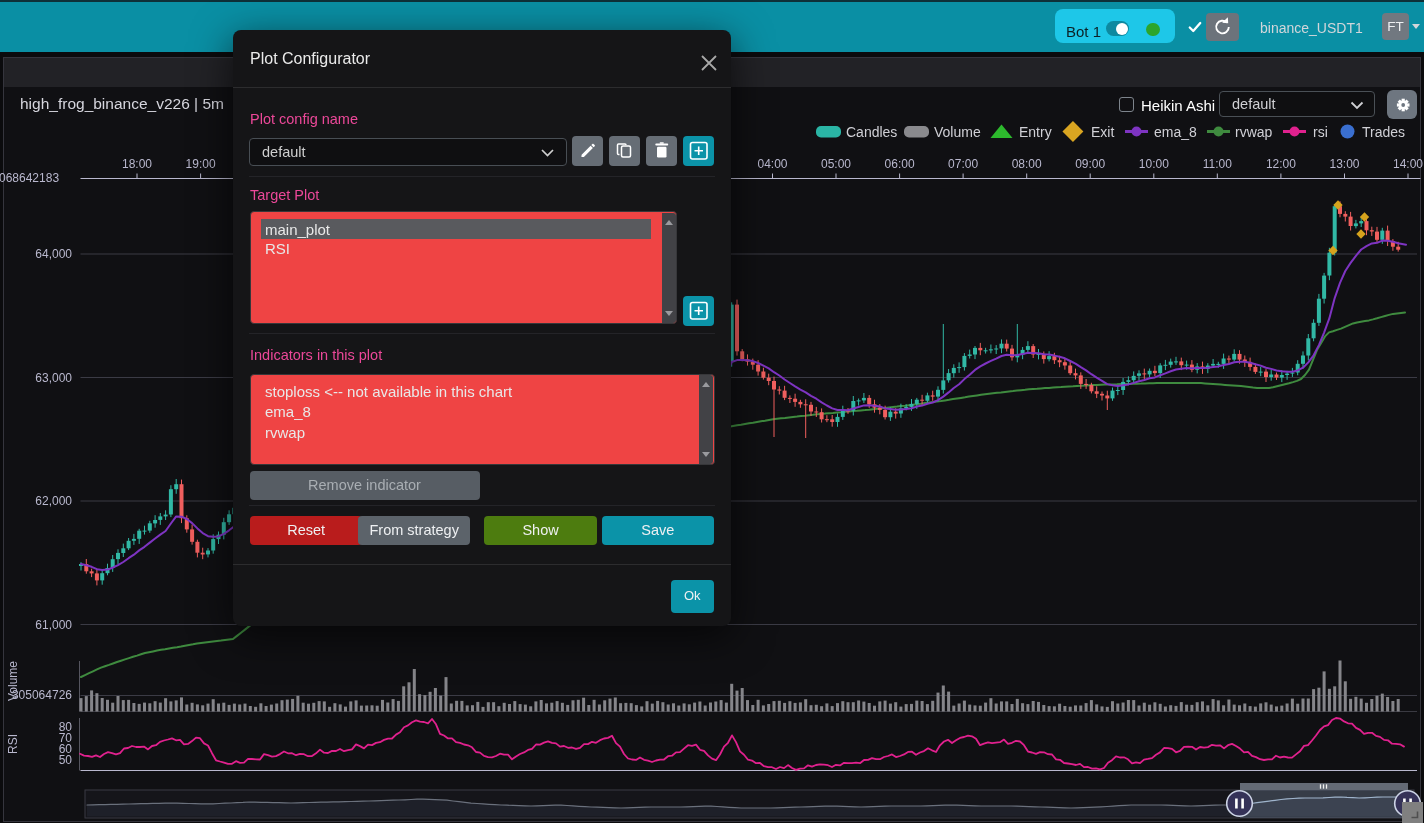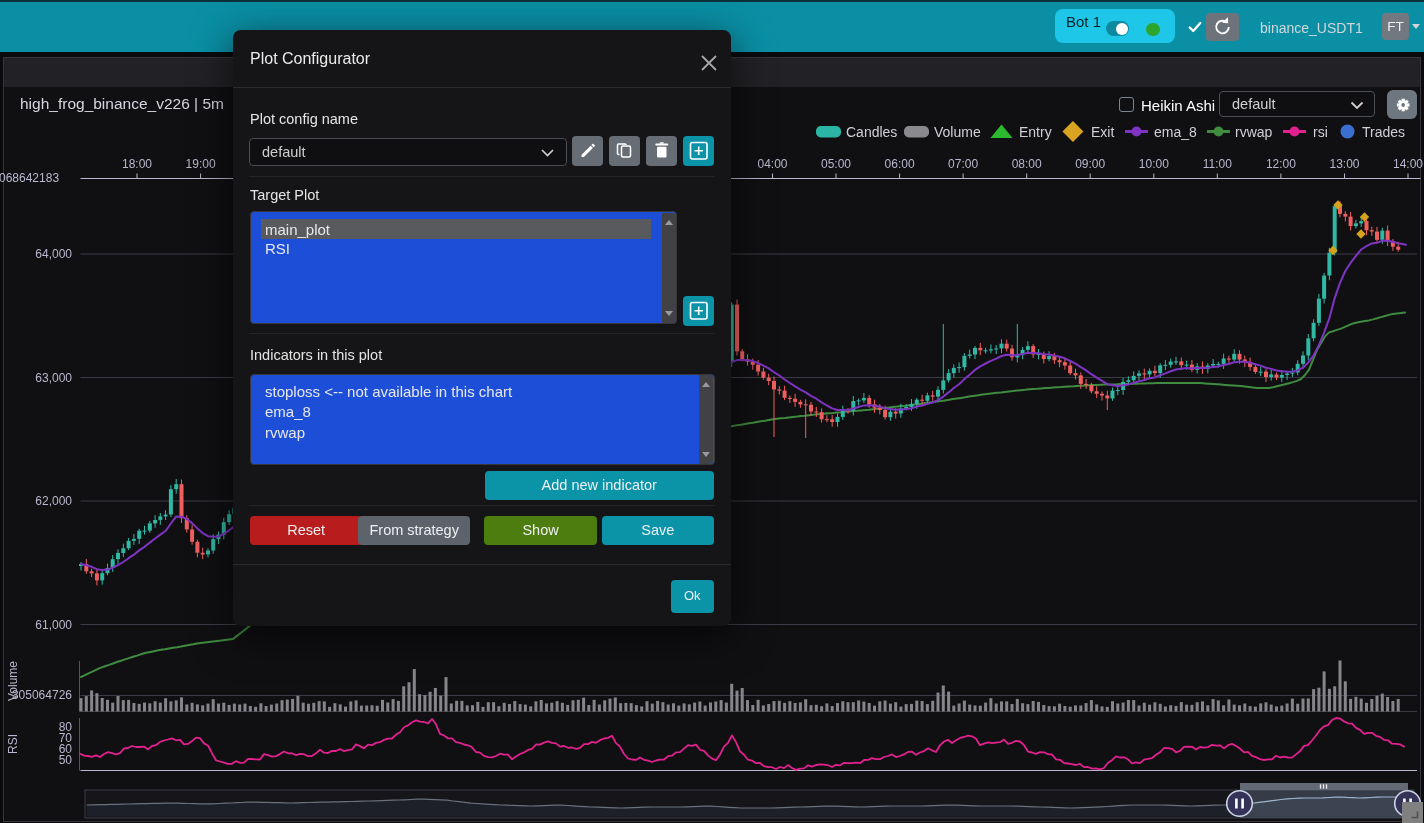--- a/index.html
+++ b/index.html
@@ -1,19 +1,19 @@
 <!DOCTYPE html>
 <html><head><meta charset="utf-8">
 <style>
 * { margin:0; padding:0; box-sizing:border-box; }
 html,body { width:1424px; height:823px; background:#0b0b0d; font-family:"Liberation Sans",sans-serif; overflow:hidden; position:relative; }
 .abs { position:absolute; }
 .navbar { left:0; top:0; width:1424px; height:52px; background:#0a8fa4; border-top:2px solid #0e3038; z-index:5; }
 .botpill { position:absolute; left:1055px; top:9px; width:120px; height:34px; background:#1ec7e8; border-radius:8px; color:#0c2126; font-size:15px; z-index:6; }
-.botpill span.lbl { position:absolute; left:11px; top:4px;text-align:right; }
+.botpill span.lbl { position:absolute; left:11px; top:14px;text-align:right; }
 .toggle { position:absolute; left:51px; top:12px; width:23px; height:15px; background:#0d89a0; border-radius:8px; }
 .knob { position:absolute; right:1.5px; top:1.5px; width:12px; height:12px; background:#fff; border-radius:50%; }
 .gdot { position:absolute; left:91px; top:13.5px; width:13.5px; height:13.5px; border-radius:50%; background:#2ca52c; }
 .navchk { position:absolute; left:1188px; top:20px; width:14px; height:14px; z-index:6;}
 .refbtn { position:absolute; left:1206px; top:13px; width:33px; height:28px; background:#6c737b; border-radius:4px; z-index:6; }
 .navtxt { position:absolute; left:1260px; top:20px; color:#d2d6da; font-size:14px; z-index:6; }
 .ftbox { position:absolute; left:1382px; top:13px; width:27px; height:27px; background:#717880; border-radius:4px; color:#eef0f2; font-size:13.5px; text-align:center; line-height:27px; z-index:6; }
 .caret { position:absolute; left:1412px; top:24px; width:0; height:0; border-left:4.5px solid transparent; border-right:4.5px solid transparent; border-top:5px solid #d2d6da; z-index:6; }
 .card { left:3px; top:57px; width:1418px; height:765px; background:#101013; border:1px solid #35353d; z-index:1; }
 .cardhead { left:4px; top:58px; width:1416px; height:29px; background:#222226; z-index:2; }
@@ -23,27 +23,27 @@
 .sel span { position:absolute; left:12px; top:4px; }
 .gear { left:1387px; top:90px; width:30px; height:29px; background:#6e7680; border-radius:6px; z-index:3; }
 svg.chart { position:absolute; left:0; top:0; z-index:2; }
 .axl { font-size:12px; fill:#b9b8ce; font-family:"Liberation Sans",sans-serif; }
 .leg { font-size:14px; fill:#d0d0d6; font-family:"Liberation Sans",sans-serif; }
 .modal { left:233px; top:30px; width:498px; height:596px; background:#151517; border-radius:8px; box-shadow:0 10px 40px rgba(0,0,0,0.65); z-index:10; color:#e2e2e2; }
 .mtitle { position:absolute; left:17px; top:20px; font-size:16px; color:#eaeaea; }
 .mx { position:absolute; left:466px; top:44px; font-size:26px; color:#a8a8a8; font-weight:300; }
 .mhr { position:absolute; left:0; width:498px; height:1px; background:#2c2c2e; }
 .shr { position:absolute; left:16px; width:466px; height:1px; background:#242428; }
-.mlbl { position:absolute; left:17px; font-size:14.5px; color:#e5e5e5; }
+.mlbl { position:absolute; left:17px; font-size:14.5px; color:#ec4899; }
 .msel { position:absolute; left:16px; top:107.5px; width:317.5px; height:28px; background:#0f0f11; border:1px solid #484e54; border-radius:4px; }
 .msel span { position:absolute; left:12px; top:5px; font-size:14.5px; color:#cfcfcf; }
 .ibtn { position:absolute; width:31.5px; height:29.5px; border-radius:4px; top:106px; }
 .gray { background:#666d75; }
 .teal { background:#0b93a8; }
-.lbox { position:absolute; left:17px; background:#1d4ed8; border:1px solid #37373a; border-radius:4px; }
+.lbox { position:absolute; left:17px; background:#ef4444; border:1px solid #37373a; border-radius:4px; }
 .scb { position:absolute; right:0.5px; top:0.5px; bottom:0.5px; width:14px; background:#424246; border-radius:0 3px 3px 0; }
 .scb .ua { position:absolute; left:3px; top:7px; width:0; height:0; border-left:4px solid transparent; border-right:4px solid transparent; border-bottom:5px solid #9a9a9e; }
 .scb .da { position:absolute; left:3px; bottom:7px; width:0; height:0; border-left:4px solid transparent; border-right:4px solid transparent; border-top:5px solid #9a9a9e; }
 .opt { font-size:15px; color:#e8e8e8; }
 .btn { position:absolute; border-radius:4px; font-size:14.5px; color:#eef0f2; text-align:center; }
 </style></head>
 <body>
 <svg class="chart" width="1424" height="823" viewBox="0 0 1424 823">
 <g>
 <text x="20" y="109" font-size="15.5" fill="#d6d6de" font-family="Liberation Sans,sans-serif">high_frog_binance_v226 | 5m</text>
@@ -1012,21 +1012,21 @@
   <div class="mlbl" style="top:316.5px">Indicators in this plot</div>
   <div class="lbox" style="top:343.5px; width:464.5px; height:91.5px;padding-left:15px;">
     <div class="opt" style="position:absolute;left:14px;top:8px;">stoploss &lt;-- not available in this chart</div>
     <div class="opt" style="position:absolute;left:14px;top:28.7px;">ema_8</div>
     <div class="opt" style="position:absolute;left:14px;top:49.4px;">rvwap</div>
     <div class="scb">
         <span class="ua"></span>
         <span class="da"></span>
       </div>
   </div>
-  <div class="btn teal" style="left:251.5px; top:441px; width:229.5px; height:28.5px; line-height:28.5px;">Add new indicator</div>
+  <div class="btn" style="left:16.5px; top:441px; width:230px; height:28.5px; background:#575d64; color:#a9aeb3; line-height:28.5px;">Remove indicator</div>
   <div class="shr" style="top:474.5px"></div>
   <div class="btn" style="left:17px; top:486px; width:112.4px; height:28.5px; background:#b91c1c; line-height:28.5px;">Reset</div>
   <div class="btn" style="left:125px; top:486px; width:112.4px; height:28.5px; background:#5c636a; line-height:28.5px;">From strategy</div>
   <div class="btn" style="left:251.4px; top:486px; width:112.4px; height:28.5px; background:#4d7c0f; line-height:28.5px;">Show</div>
   <div class="btn teal" style="left:368.6px; top:486px; width:112.4px; height:28.5px; line-height:28.5px;">Save</div>
   <div class="mhr" style="top:534px"></div>
   <div class="btn teal" style="left:437.5px; top:550px; width:43.5px; height:32.5px; line-height:32.5px; font-size:13px;">Ok</div>
 </div>
 
 </body></html>

